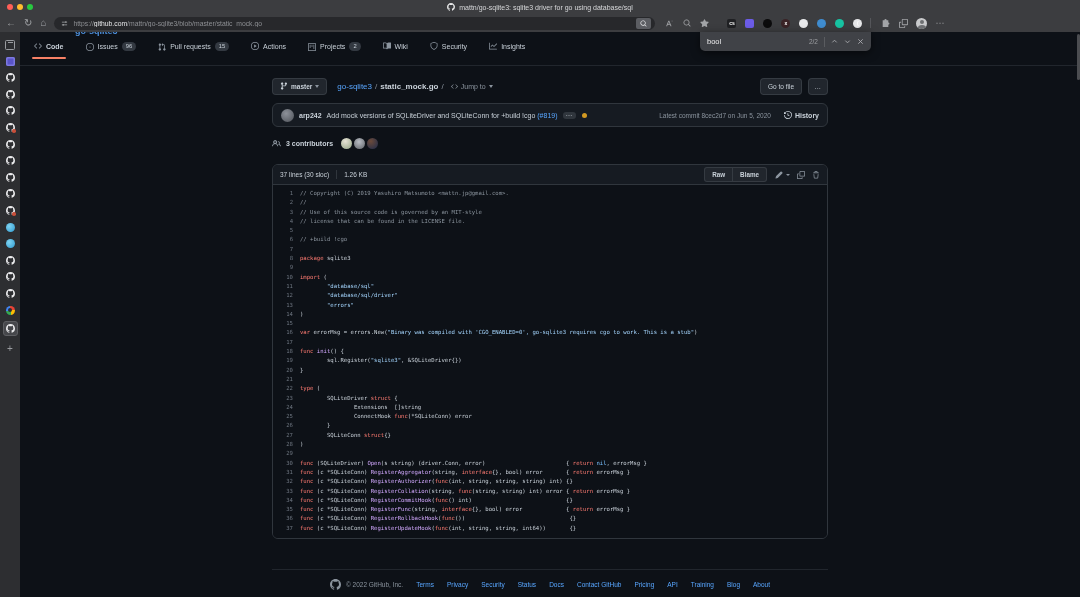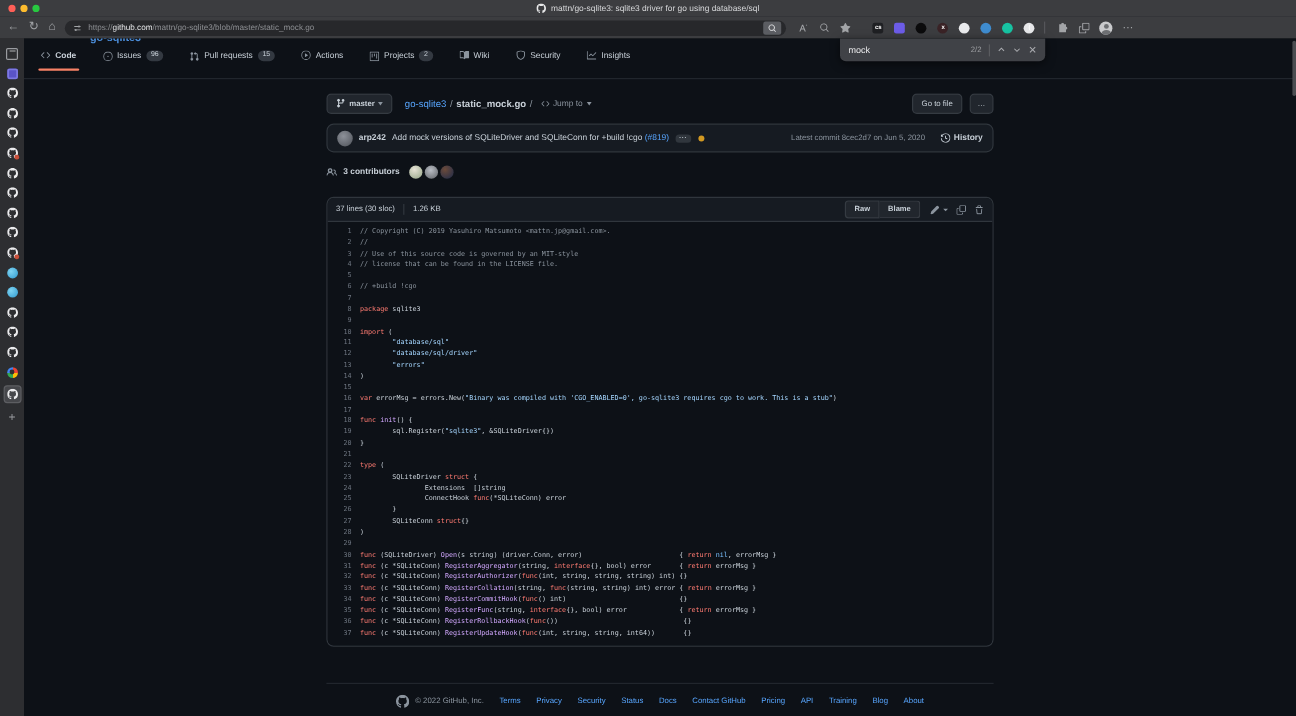--- a/index.html
+++ b/index.html
@@ -214,21 +214,21 @@
           <path d="M0 6.75C0 5.784.784 5 1.75 5h1.5a.75.75 0 0 1 0 1.5h-1.5a.25.25 0 0 0-.25.25v7.5c0 .138.112.25.25.25h7.5a.25.25 0 0 0 .25-.25v-1.5a.75.75 0 0 1 1.5 0v1.5A1.75 1.75 0 0 1 9.25 16h-7.5A1.75 1.75 0 0 1 0 14.25v-7.5z"></path>
           <path d="M5 1.75C5 .784 5.784 0 6.75 0h7.5C15.216 0 16 .784 16 1.75v7.5A1.75 1.75 0 0 1 14.25 11h-7.5A1.75 1.75 0 0 1 5 9.25v-7.5zm1.75-.25a.25.25 0 0 0-.25.25v7.5c0 .138.112.25.25.25h7.5a.25.25 0 0 0 .25-.25v-7.5a.25.25 0 0 0-.25-.25h-7.5z"></path>
         </svg>
       </span>
   </div>
   <span class="avatar-btn"></span>
   <span class="dots">⋯</span>
 </div>
 
 <div class="findbar">
-  <span class="q">mock</span>
+  <span class="q">bool</span>
   <span class="cnt">2/2</span>
   <span class="fdiv"></span>
   <span class="fbtn ic" style="width:7px;height:7px">
       <svg viewBox="0 0 16 16" fill="none" stroke="currentColor" stroke-width="2">
         <path d="M3 10l5-5 5 5"></path>
       </svg>
     </span>
   <span class="fbtn ic" style="width:7px;height:7px">
       <svg viewBox="0 0 16 16" fill="none" stroke="currentColor" stroke-width="2">
         <path d="M3 6l5 5 5-5"></path>

